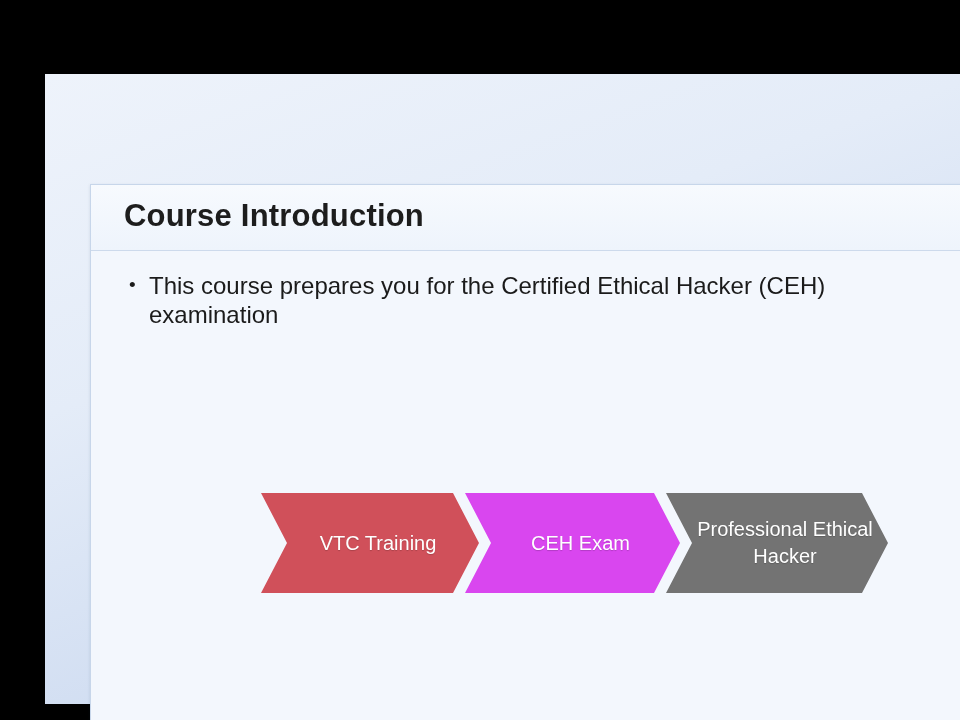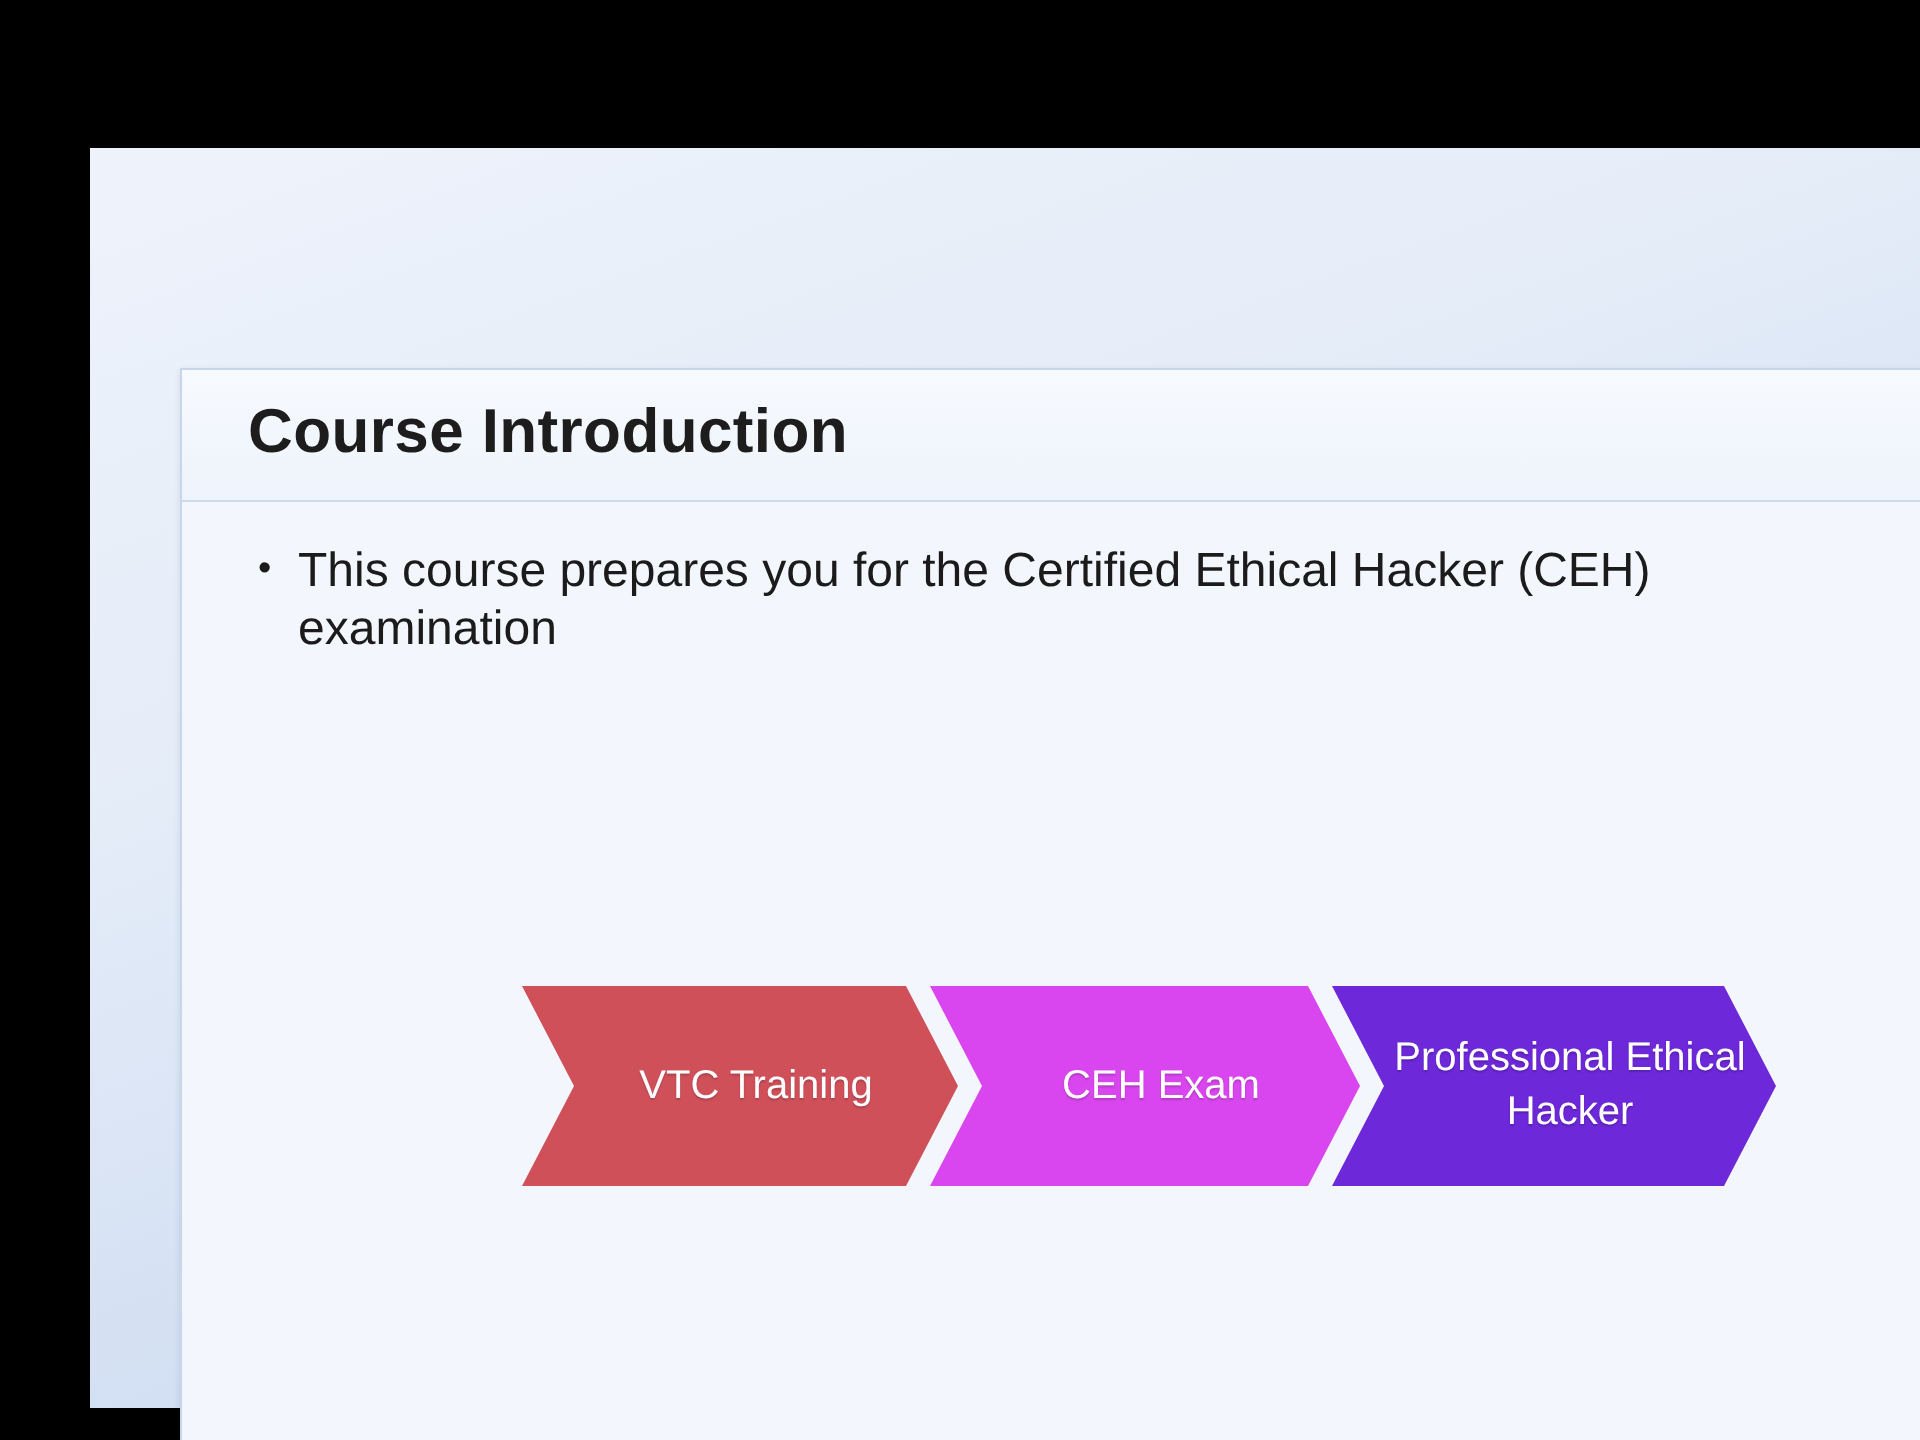--- a/index.html
+++ b/index.html
@@ -162,20 +162,20 @@
         <div class="bullet">This course prepares you for the Certified Ethical Hacker (CEH) examination</div>
       </div>
 
       <div class="process">
         <div class="chev chev-1 first" style="background: rgb(208, 80, 90);">
           <span class="chev-label">VTC Training</span>
         </div>
         <div class="chev chev-2" style="background: #d946ef;">
           <span class="chev-label">CEH Exam</span>
         </div>
-        <div class="chev chev-3" style="background: #6d28d9;">
+        <div class="chev chev-3" style="background: #737373;">
           <span class="chev-label">Professional Ethical Hacker</span>
         </div>
       </div>
 
     </div>
   </div>
 </div>
 
 </body></html>

